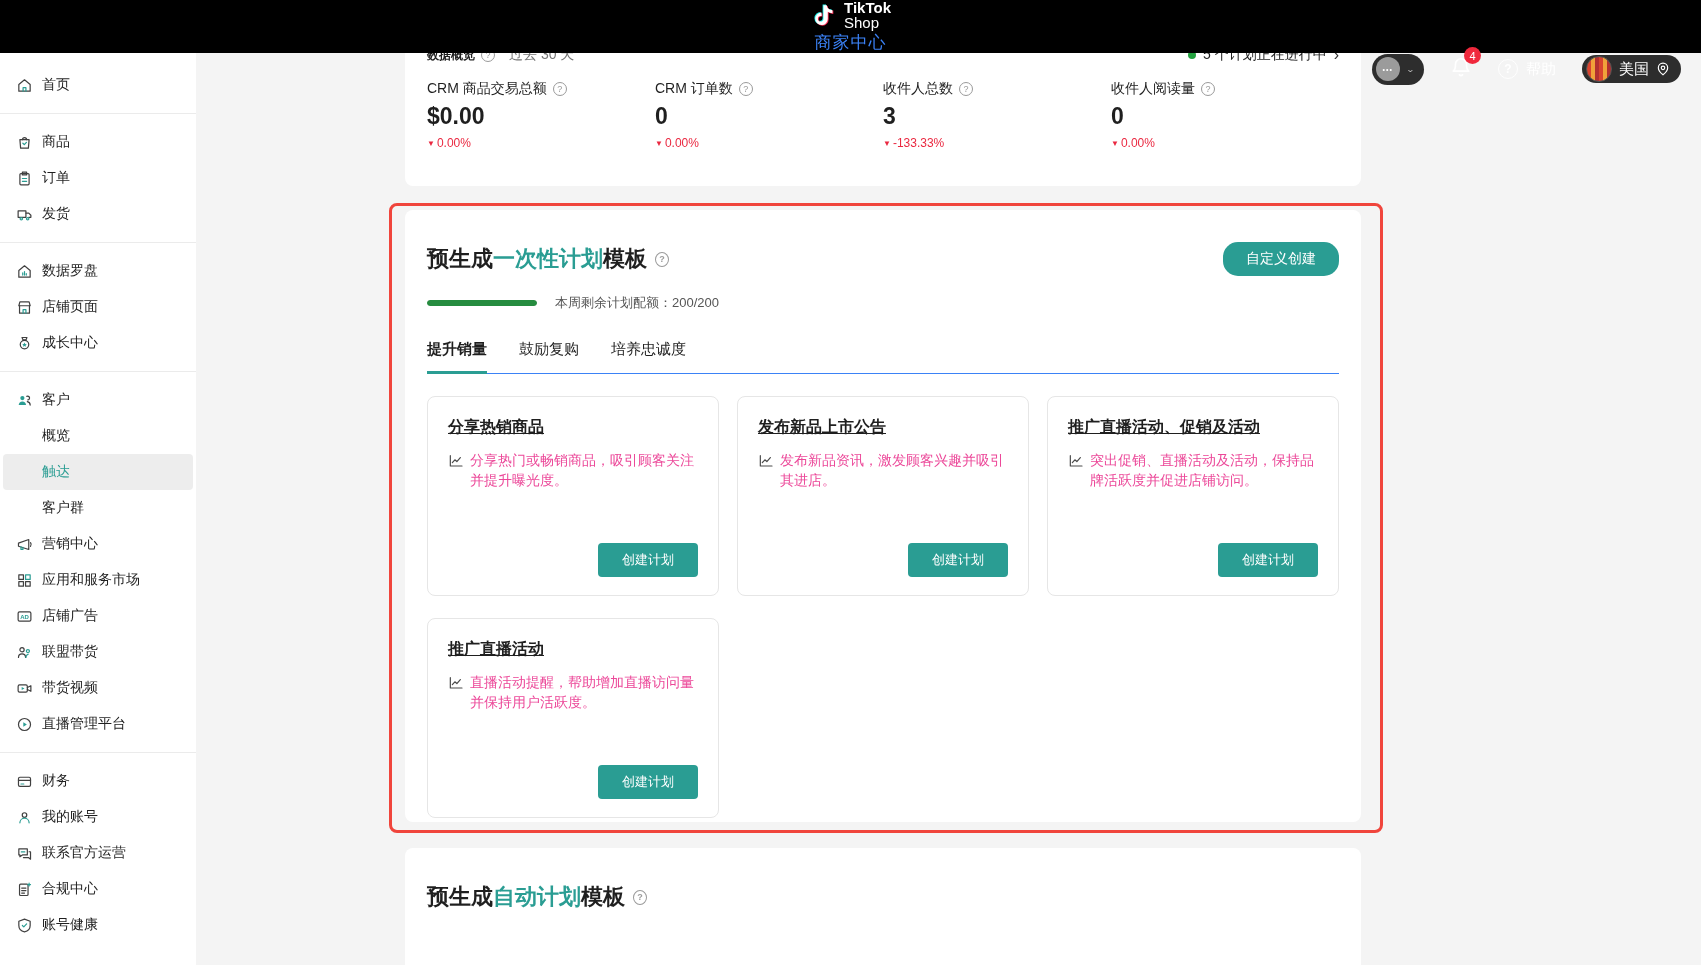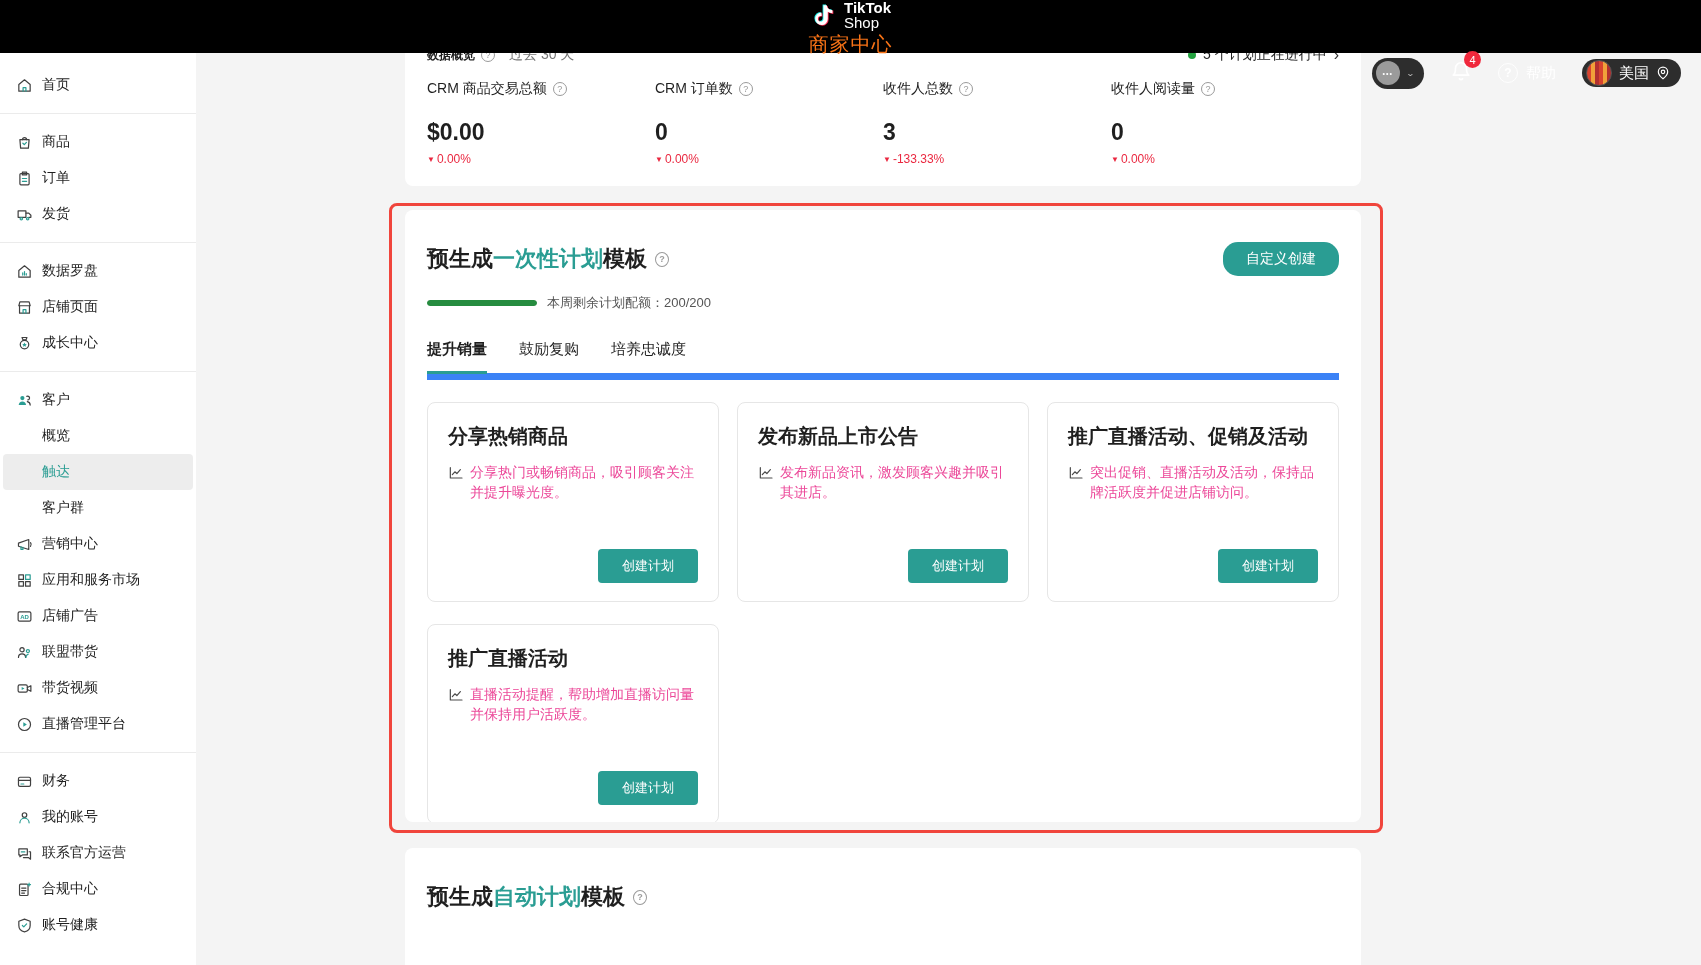--- a/index.html
+++ b/index.html
@@ -9,21 +9,21 @@
     background:#f4f4f4; position:relative; color:#1f1f1f;
   }
   
   .topbar { position:absolute; top:0; left:0; width:1701px; height:53px;
     background:#000; z-index:40; display:flex; align-items:center; padding:0 20px;flex-direction:column; }
   .brand { display:flex; align-items:center; gap:8px; }
   .brand-text { color:#fff; line-height:1.02; }
   .brand-text .l1 { font-weight:700; font-size:15px; }
   .brand-text .l2 { font-size:15px; font-weight:400; }
   .topbar-sep { width:1px; height:24px; background:#4a4a4a; margin:0 16px; }
-  .app-title { color:#f97316; font-size:20px; font-weight:500; letter-spacing:1px; }
+  .app-title { color:#3b82f6; font-size:17px; font-weight:500; letter-spacing:1px; }
   .topbar-right { margin-left:auto; display:flex; align-items:center; gap:26px; }
   .chat-pill { background:#2d2d2d; border-radius:16px; height:31px; padding:0 9px 0 4px;
     display:flex; align-items:center; gap:6px; cursor:pointer; }
   .chat-bubble { width:24px; height:24px; border-radius:50%; background:#9b9b9b;
     display:flex; align-items:center; justify-content:center; color:#fff; font-size:7px; letter-spacing:1px; }
   .chev-down { color:#bdbdbd; font-size:11px; transform:scaleY(.7); }
   .bell-wrap { position:relative; cursor:pointer; }
   .badge { position:absolute; top:-8px; right:-9px; min-width:17px; height:17px; background:#f0283c;
     border-radius:9px; color:#fff; font-size:11px; display:flex; align-items:center; justify-content:center; padding:0 4px; }
   .help-wrap { display:flex; align-items:center; gap:8px; color:#fff; cursor:pointer; }
@@ -55,41 +55,41 @@
   .stats-title { font-size:12px; font-weight:700; }
   .qcircle { width:14px; height:14px; border:1px solid #9a9a9a; border-radius:50%; color:#9a9a9a;
     font-size:9px; display:inline-flex; align-items:center; justify-content:center; margin-left:6px; flex:0 0 14px; }
   .stats-period { color:#757575; font-size:14px; margin-left:14px; }
   .running { margin-left:auto; display:flex; align-items:center; gap:7px; font-size:14px; cursor:pointer; }
   .gdot { width:8px; height:8px; border-radius:50%; background:#23a13f; }
   .running .chev { font-size:16px; color:#333; }
   .stats-row { display:flex; margin-top:16px; }
   .stat-col { width:260px; }
   .stat-label { font-size:14px; color:#1f1f1f; display:flex; align-items:center; }
-  .stat-value { font-size:23px; font-weight:700; margin-top:21px; }
+  .stat-value { font-size:23px; font-weight:700; margin-top:5px; }
   .stat-delta { color:#ea2840; font-size:12px; margin-top:6px; display:flex; align-items:center; gap:2px; }
   .stat-delta .arr { font-size:8px; }
   
   .plans-card { margin-top:24px; height:612px; padding:20px 22px; position:relative; overflow:hidden; }
   .plans-head { display:flex; align-items:center; margin-top:12px; }
   .plans-title { font-size:22px; font-weight:700; display:flex; align-items:center; }
   .plans-title .hl { color:#2a9d93; }
   .plans-title .qcircle { width:15px; height:15px; margin-left:8px; }
   .create-btn { margin-left:auto; background:#2a9d93; color:#fff; border:none; border-radius:15px;
     font-size:14px; padding:8px 23px; cursor:pointer; font-family:Liberation Mono, monospace; }
-  .quota-row { display:flex; align-items:center; gap:10px; margin-top:18px; }
+  .quota-row { display:flex; align-items:center; gap:18px; margin-top:18px; }
   .pbar { width:110px; height:6px; border-radius:3px; background:#e0e0e0; overflow:hidden; }
   .pbar-fill { height:100%; background:#268c3f; border-radius:3px; }
   .quota-text { font-size:13px; color:#555; }
-  .tabs { display:flex; gap:32px; margin-top:28px; border-bottom:7px solid #3b82f6; }
+  .tabs { display:flex; gap:32px; margin-top:28px; border-bottom:1px solid #3b82f6; }
   .tab { font-size:15px; padding-bottom:12px; cursor:pointer; color:#1f1f1f; border-bottom:3px solid transparent; margin-bottom:-1px; }
   .tab.active { font-weight:700; border-bottom-color:#2a9d93; }
   .plan-grid { display:grid; grid-template-columns:repeat(3,292px); gap:22px 18px; margin-top:22px; }
   .plan-card { width:292px; height:200px; border:1px solid #e6e6e6; border-radius:8px; padding:20px; position:relative; }
-  .plan-card h3 { font-size:20px; font-weight:700; }
+  .plan-card h3 { font-size:16px; font-weight:700;text-decoration:underline; }
   .plan-desc { display:flex; gap:6px; margin-top:13px; font-size:14px; color:#ec4899; line-height:1.4; }
   .plan-desc .cic { flex:0 0 16px; margin-top:2px; }
   .plan-btn { position:absolute; right:20px; bottom:18px; background:#2a9d93; color:#fff; border:none;
     border-radius:4px; font-size:13px; padding:8px 24px; cursor:pointer; font-family:inherit; }
   
   .auto-card { margin-top:26px; height:140px; padding:34px 22px 0; }
   
   .annotation { position:absolute; left:193px; top:203px; width:994px; height:630px;
     border:3px solid #f0453c; border-radius:8px; z-index:20; pointer-events:none; }
 </style>

